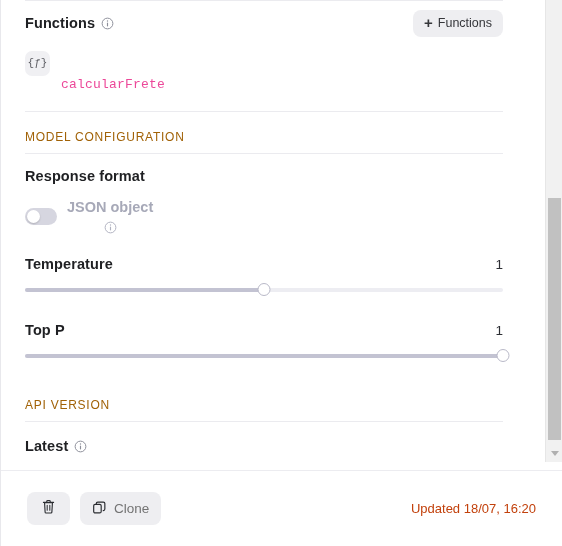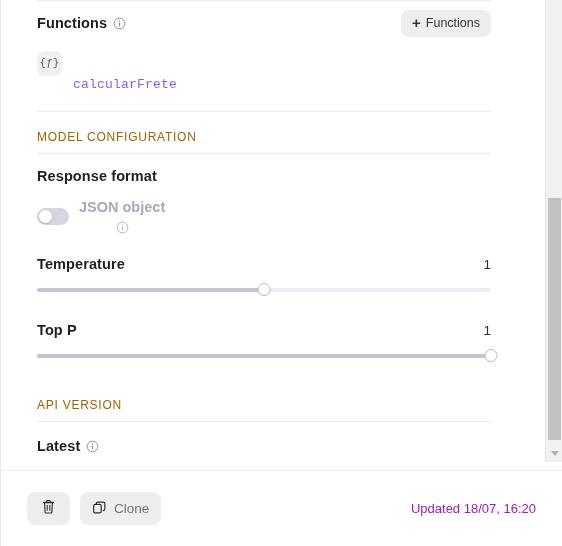--- a/index.html
+++ b/index.html
@@ -35,21 +35,21 @@
   }
   .panel {
     position: absolute;
     left: 0; top: 0;
     width: 526px;
     height: 470px;
     background: #ffffff;
     overflow: hidden;
   }
   .inner {
-    padding: 0 36px;
+    padding: 0 24px;
   }
 
   .rule {
     height: 1px;
     background: #ebebef;
     width: 100%;
   }
   .rule.top { margin: 0; }
 
   
@@ -115,21 +115,21 @@
     align-items: center;
     justify-content: center;
     font-family: "Liberation Mono", monospace;
     font-size: 11px;
     color: #5c5d63;
     flex: 0 0 auto;
   }
   .fn-name {
     font-family: "Liberation Mono", monospace;
     font-size: 13px;
-    color: #8b5cf6;
+    color: #ec4899;
     letter-spacing: .2px;
     margin-top: 42px;
   }
 
   .gap-lg { height: 28px; }
 
   
   .sect-label {
     font-size: 12px;
     letter-spacing: .75px;
@@ -258,21 +258,21 @@
     justify-content: center;
     gap: 7px;
     padding: 0 12px;
     cursor: pointer;
     font-family: "Liberation Sans", sans-serif;
     font-size: 13.5px;
     color: #737373;
   }
   .updated {
     font-size: 13px;
-    color: #a21caf;
+    color: #c2410c;
   }
 
   
   .scrollbar {
     position: absolute;
     right: 0; top: 0;
     width: 17px;
     height: 462px;
     background: #f1f1f1;
     border-left: 1px solid #e6e6e6;

